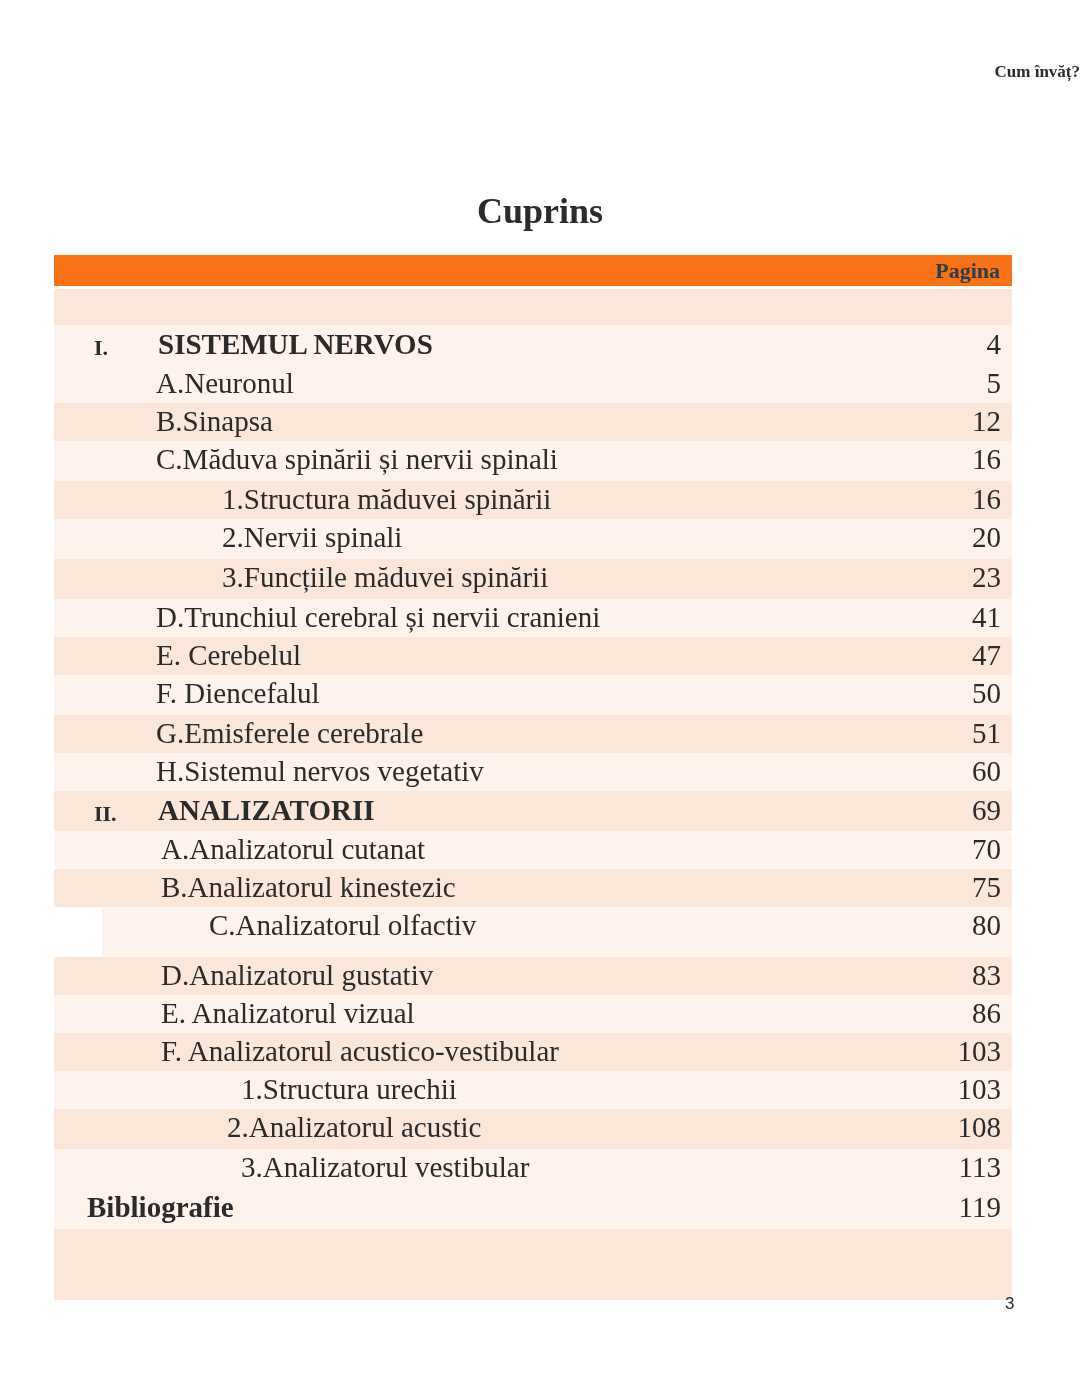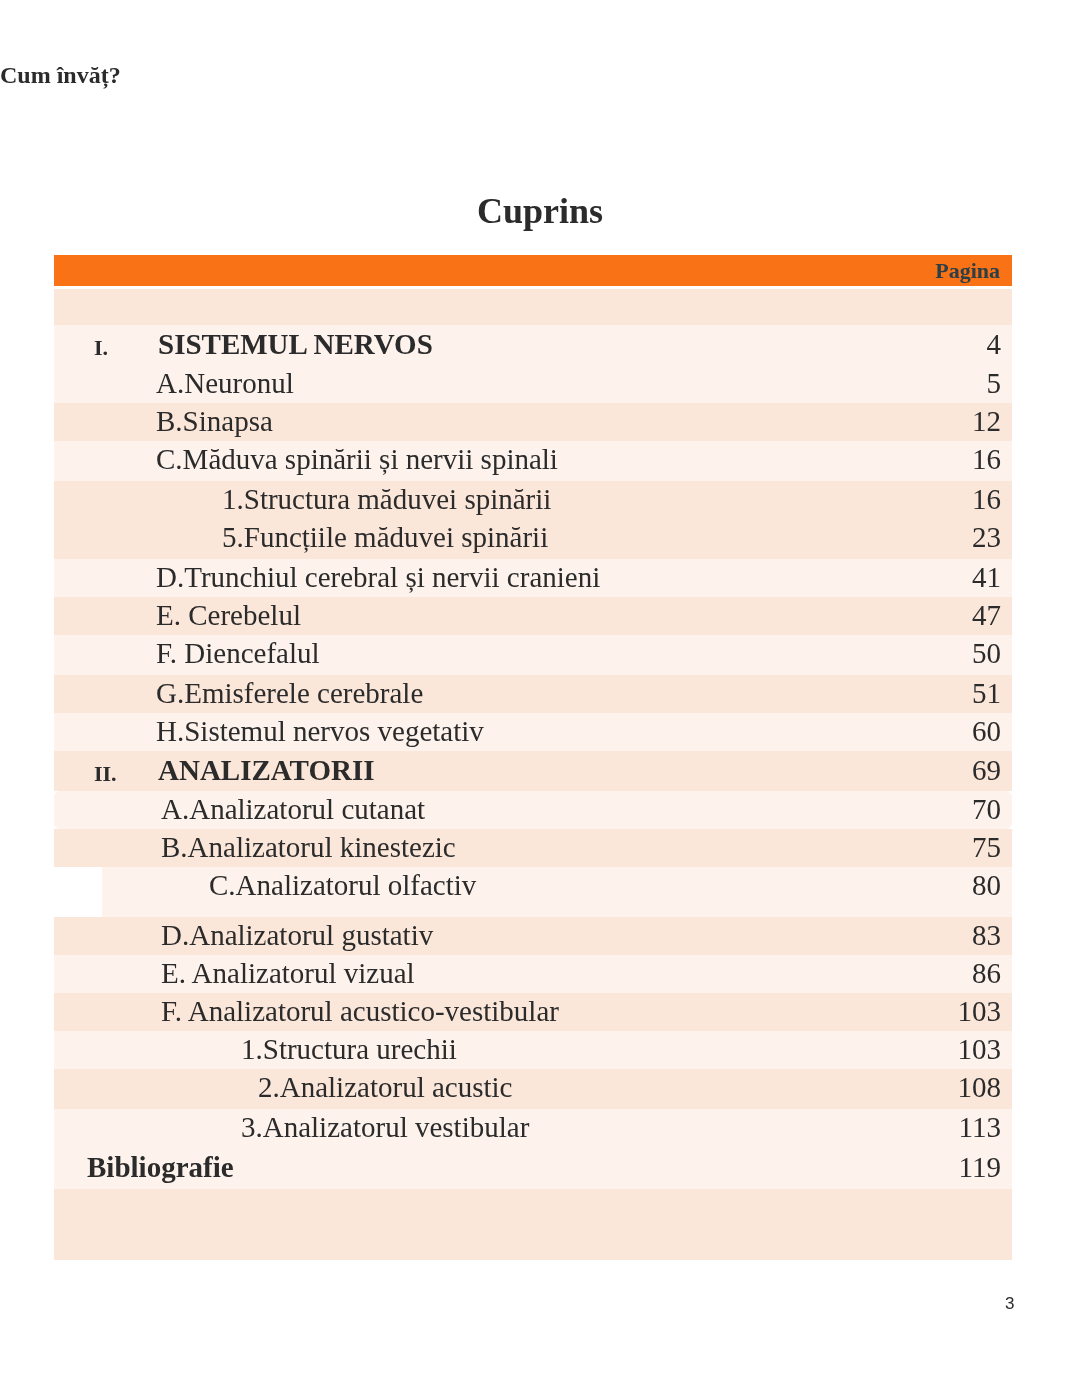--- a/index.html
+++ b/index.html
@@ -1,19 +1,19 @@
 <!DOCTYPE html>
 <html><head>
 <meta charset="utf-8">
 <style>
   html, body { margin: 0; padding: 0; background: #ffffff; }
   body { width: 1080px; height: 1397px; position: relative; overflow: hidden;
          font-family: "Liberation Serif", "DejaVu Serif", serif; color: #2b2b2b; }
-  .running-header { position: absolute; top: 62px; left: 0; width: 1080px; text-align: left;
-         font-weight: bold; font-size: 24px; color: #2b2b2b; }
+  .running-header { position: absolute; top: 62px; left: 0; width: 1080px; text-align: right;
+         font-weight: bold; font-size: 17px; color: #2b2b2b; }
   .toc-title { position: absolute; top: 190px; left: 0; width: 1080px; text-align: center;
          font-weight: bold; font-size: 36px; color: #2b2b2b; }
   .toc-table { position: absolute; left: 54px; top: 255px; width: 958px; }
   .toc-header { height: 31px; background: #f97316; position: relative; }
   .toc-header .pagina { position: absolute; right: 12px; top: 3px; font-weight: bold; font-size: 22px; color: #2c3e46; }
   .sep { height: 3px; background: #ffffff; }
   .row { position: relative; }
   .row.dark { background: #fbe6da; }
   .row.light { background: #fdf2ec; }
   .row .num { position: absolute; left: 40px; font-weight: bold; font-size: 22px; }
@@ -50,22 +50,26 @@
         <span class="page" style="top: 2px;">12</span>
       </div>
       <div class="row light" style="height: 40px;">
         <span class="label" style="left: 102px; top: 2px;">C.Măduva spinării și nervii spinali</span>
         <span class="page" style="top: 2px;">16</span>
       </div>
       <div class="row dark" style="height: 38px;">
         <span class="label" style="left: 168px; top: 2px;">1.Structura măduvei spinării</span>
         <span class="page" style="top: 2px;">16</span>
       </div>
+      <div class="row light" style="height: 40px;">
+        <span class="label" style="left: 168px; top: 2px;">2.Nervii spinali</span>
+        <span class="page" style="top: 2px;">20</span>
+      </div>
       <div class="row dark" style="height: 40px;">
-        <span class="label" style="left: 168px; top: 2px;">5.Funcțiile măduvei spinării</span>
+        <span class="label" style="left: 168px; top: 2px;">3.Funcțiile măduvei spinării</span>
         <span class="page" style="top: 2px;">23</span>
       </div>
       <div class="row light" style="height: 38px;">
         <span class="label" style="left: 102px; top: 2px;">D.Trunchiul cerebral și nervii cranieni</span>
         <span class="page" style="top: 2px;">41</span>
       </div>
       <div class="row dark" style="height: 38px;">
         <span class="label" style="left: 102px; top: 2px;">E. Cerebelul</span>
         <span class="page" style="top: 2px;">47</span>
       </div>
@@ -108,21 +112,21 @@
       </div>
       <div class="row dark" style="height: 38px;">
         <span class="label" style="left: 107px; top: 2px;">F. Analizatorul acustico-vestibular</span>
         <span class="page" style="top: 2px;">103</span>
       </div>
       <div class="row light" style="height: 38px;">
         <span class="label" style="left: 187px; top: 2px;">1.Structura urechii</span>
         <span class="page" style="top: 2px;">103</span>
       </div>
       <div class="row dark" style="height: 40px;">
-        <span class="label" style="left: 204px; top: 2px;">2.Analizatorul acustic</span>
+        <span class="label" style="left: 173px; top: 2px;">2.Analizatorul acustic</span>
         <span class="page" style="top: 2px;">108</span>
       </div>
       <div class="row light" style="height: 40px;">
         <span class="label" style="left: 187px; top: 2px;">3.Analizatorul vestibular</span>
         <span class="page" style="top: 2px;">113</span>
       </div>
       <div class="row light" style="height: 40px; padding-left: 48px;">
         <span class="label bold" style="left: 33px; top: 2px;">Bibliografie</span>
         <span class="page" style="top: 2px;">119</span>
       </div>

